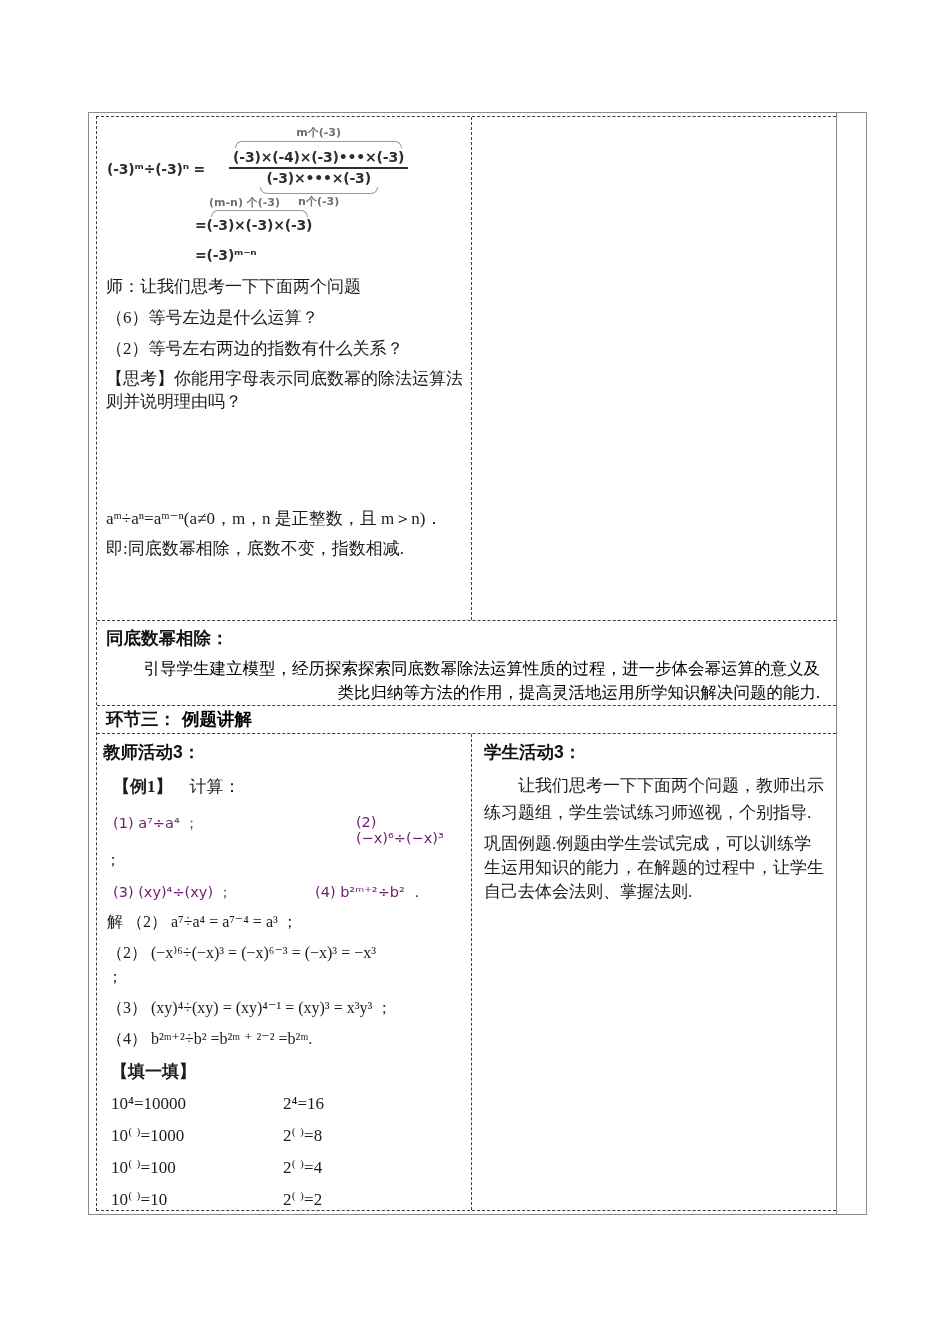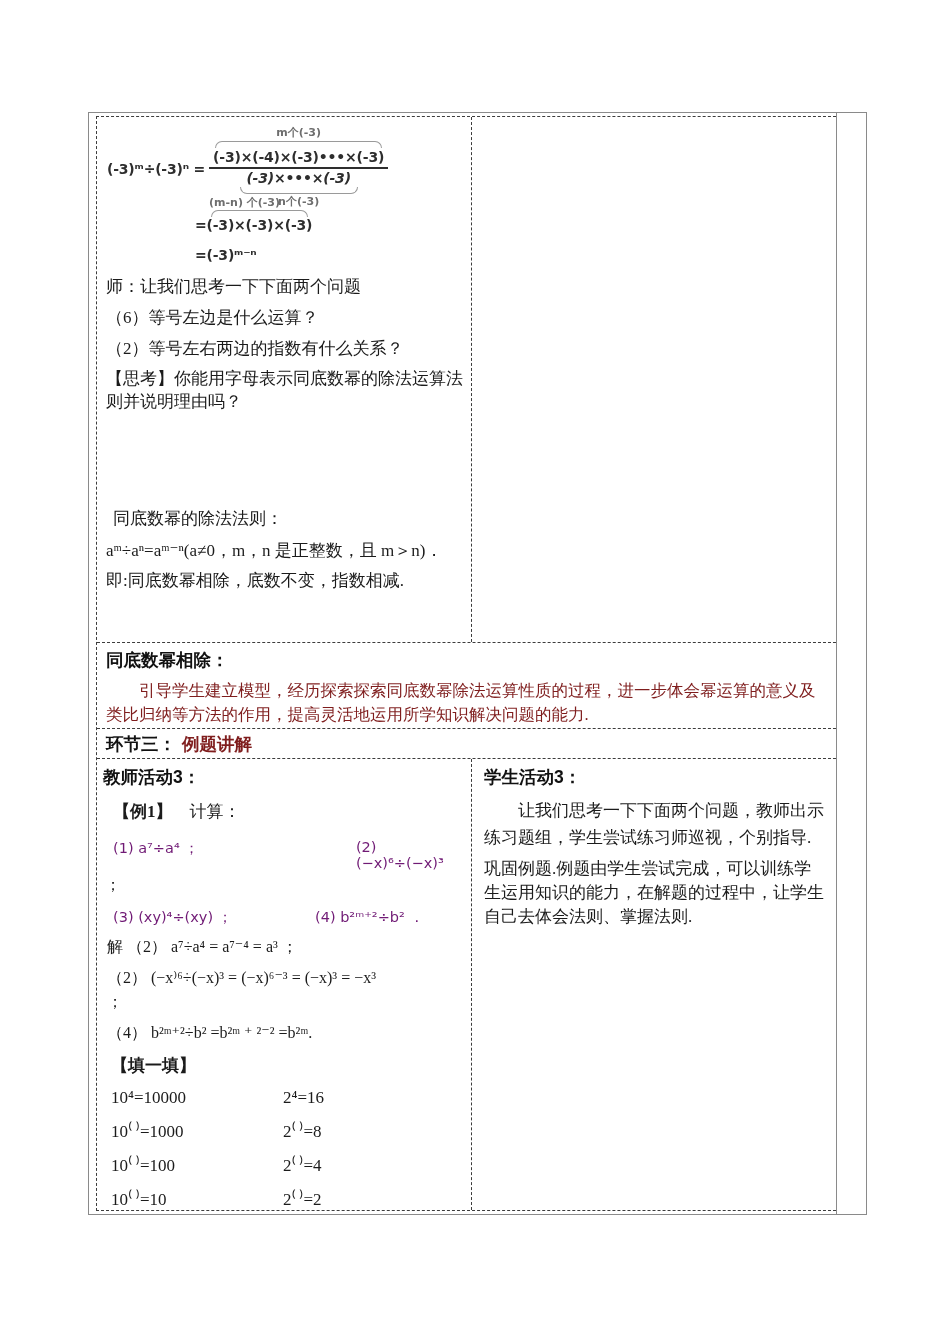--- a/index.html
+++ b/index.html
@@ -22,25 +22,25 @@
   .rowD { flex:1; display:flex; }
   .cellL { width:375px; border-right:1px dashed #3d3d3d; }
   .cellR { flex:1; }
 
   
   .formula { font-family:"DejaVu Sans","Liberation Sans",sans-serif; font-weight:bold;
              color:#2e2e2e; font-size:14px; padding:8px 0 0 10px; letter-spacing:-0.2px; }
   .f-label { font-size:11px; color:#6e6e6e; font-weight:bold; letter-spacing:0; }
   .fl1 { display:flex; align-items:center; }
   .f-lhs { margin-top:4px; white-space:nowrap; }
-  .f-frac { display:inline-flex; flex-direction:column; align-items:center; margin-left:4px; }
+  .f-frac { display:inline-flex; flex-direction:column; align-items:center; margin-left:24px; }
   .f-obrace { height:7px; border:1px solid #9a9a9a; border-bottom:none;
               border-radius:8px 8px 0 0; align-self:stretch; margin:1px 6px 0 6px; }
   .f-num { padding:1px 4px 2px 4px; }
-  .f-denwrap { border-top:2px solid #2e2e2e; align-self:stretch; text-align:center; padding-top:1px;font-style:italic; }
+  .f-denwrap { border-top:2px solid #2e2e2e; align-self:stretch; text-align:center; padding-top:1px; }
   .f-ubrace { height:7px; border:1px solid #9a9a9a; border-top:none;
               border-radius:0 0 8px 8px; width:118px; margin-top:1px; }
   .fl2 { margin-left:88px; margin-top:-14px; }
   .f-labelmn { margin-left:14px; }
   .f-l2row { display:flex; align-items:flex-end; }
   .f-l2col { display:flex; flex-direction:column; }
   .f-l2col .f-obrace { margin:0 4px; }
   .fl3 { margin-left:88px; margin-top:14px; }
 
   
@@ -49,39 +49,39 @@
   .p-q { margin-top:9px; }
   .p-think { margin-top:7px; line-height:23px; padding-right:4px; }
   .rule-block { margin-top:94px; }
   .rule-title { padding-left:16px; font-size:17px; }
   .rule-formula { margin-top:9px; padding-left:9px; font-size:17px;
                   font-family:"Liberation Serif","DejaVu Serif","DejaVu Sans",serif; }
   .rule-note { margin-top:7px; padding-left:9px; font-size:17px; }
 
   .hdr { font-family:"Liberation Sans","DejaVu Sans",sans-serif; font-weight:bold;
          font-size:17.5px; color:#111; }
-  .red { color:#7f1d1d; }
+  .red { color:#000000;text-align:right; }
   .intent-body { margin-top:7px; font-size:16.5px; line-height:24px; text-indent:2em;
                  padding-right:6px; }
   .sec-title { margin-left:6px; }
 
   
   .tcell { padding:6px 4px 0 6px; }
   .scell { padding:6px 12px 0 12px; }
   .ex-line { margin:11px 0 0 10px; font-size:17px; }
   .ex-label { font-weight:bold; }
   .prob { font-family:"DejaVu Sans","Liberation Sans",sans-serif; font-size:14.5px;
           color:#701a75; display:flex; margin:16px 0 0 10px; }
   .prob .c1 { width:247px; }
   .prob2 { margin-top:12px; }
   .prob2 .c1 { width:202px; }
   .wrapsemi { font-size:16px; margin:4px 0 0 2px; }
   .sol { font-size:16px; margin:9px 0 0 4px; line-height:22px; white-space:nowrap; }
   .fill-title { font-size:17px; font-weight:bold; margin:10px 0 0 8px; }
-  .fill-row { display:flex; font-size:17px; margin:11px 0 0 8px;font-family:Liberation Serif, serif; }
+  .fill-row { display:flex; font-size:17px; margin:11px 0 0 8px; }
   .fill-row .fc1 { width:172px; }
   .stu-p1 { font-size:17px; line-height:27px; text-indent:2em; margin-top:8px; }
   .stu-p2 { font-size:17px; line-height:24px; margin-top:6px; }
 </style>
 </head>
 <body>
 
 <div class="page">
   <div class="doc-table">
     <div class="main-inner">
@@ -115,21 +115,20 @@
             </div>
             <div class="fl3">=(-3)ᵐ⁻ⁿ</div>
           </div>
 
           <div class="para p-lead">师：让我们思考一下下面两个问题</div>
           <div class="para p-q">（6）等号左边是什么运算？</div>
           <div class="para p-q">（2）等号左右两边的指数有什么关系？</div>
           <div class="para p-think">【思考】你能用字母表示同底数幂的除法运算法则并说明理由吗？</div>
 
           <div class="rule-block">
-            <div class="rule-title">同底数幂的除法法则：</div>
             <div class="rule-formula">aᵐ÷aⁿ=aᵐ⁻ⁿ(a≠0，m，n 是正整数，且 m＞n)．</div>
             <div class="rule-note">即:同底数幂相除，底数不变，指数相减.</div>
           </div>
         </div>
         <div class="cellR"></div>
       </div>
 
       <div class="row rowB">
         <div class="hdr">同底数幂相除：</div>
         <div class="intent-body red">引导学生建立模型，经历探索探索同底数幂除法运算性质的过程，进一步体会幂运算的意义及类比归纳等方法的作用，提高灵活地运用所学知识解决问题的能力.</div>
@@ -154,20 +153,21 @@
           </div>
           <div class="wrapsemi">；</div>
           <div class="prob prob2">
             <span class="c1">(3) (xy)⁴÷(xy)  ；</span>
             <span>(4) b²ᵐ⁺²÷b²  ．</span>
           </div>
 
           <div class="sol">解 （2） a⁷÷a⁴ =  a⁷⁻⁴  =  a³  ；</div>
           <div class="sol">（2）  (−x⁾⁶÷(−x)³ =  (−x)⁶⁻³  =  (−x)³  =  −x³</div>
           <div class="sol" style="margin-top:2px;">；</div>
+          <div class="sol">（3）  (xy)⁴÷(xy)  =  (xy)⁴⁻¹  =  (xy)³ =  x³y³  ；</div>
           <div class="sol">（4）  b²ᵐ⁺²÷b²  =b²ᵐ ⁺ ²⁻² =b²ᵐ.</div>
 
           <div class="fill-title">【填一填】</div>
           <div class="fill-row">
             <span class="fc1">10⁴=10000</span>
             <span>2⁴=16</span>
           </div>
           <div class="fill-row">
             <span class="fc1">10⁽ ⁾=1000</span>
             <span>2⁽ ⁾=8</span>

